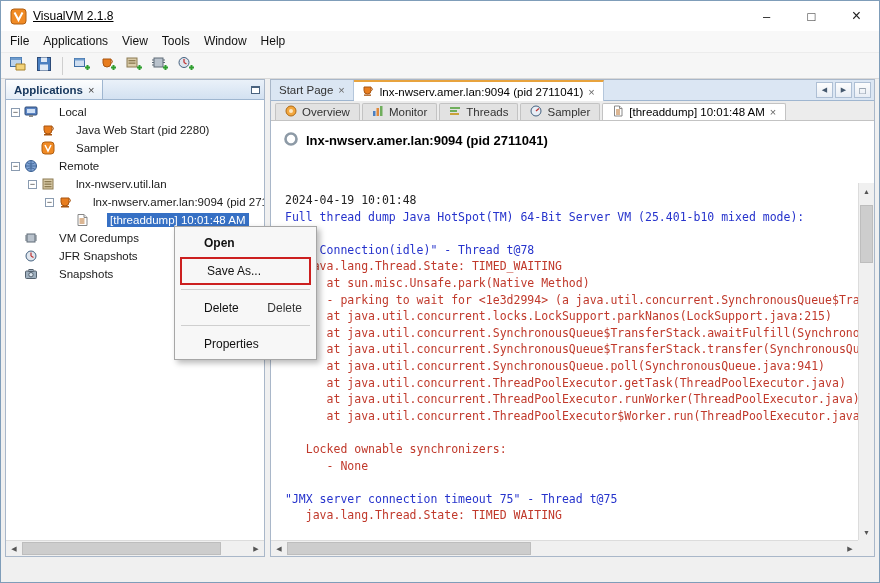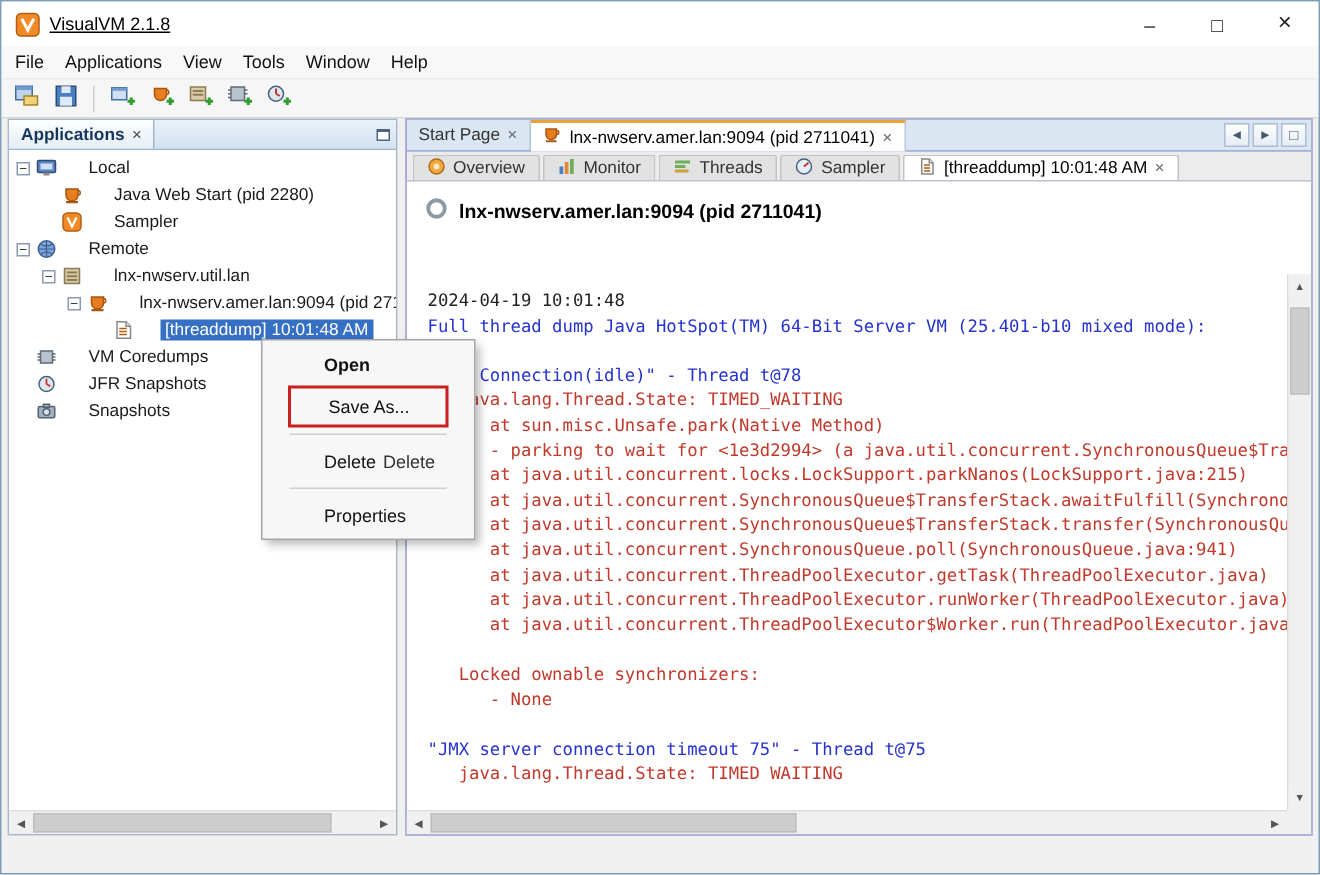--- a/index.html
+++ b/index.html
@@ -69,21 +69,21 @@
   .app-heading .htext { font-size: 13px; font-weight: bold; color: #000; }
   .section-bar { padding: 4px 12px 6px 12px; border-bottom: 1px solid #d6d6d6; color: #222; font-size: 11.5px; }
   .dump { position: absolute; top: 62px; left: 0; right: 16px; bottom: 16px; overflow: hidden; padding: 10px 0 0 14px; font-family: "DejaVu Sans Mono", monospace; font-size: 11.5px; }
   .dump-line { height: 16.6px; white-space: pre; color: #222; }
   .dump-line[data-color="red"] { color: #c0392b; }
   .dump-line[data-color="blue"] { color: #2633cc; }
   .dump-vscroll { top: 62px; right: 0; bottom: 16px; }
   .dump-hscroll { position: absolute; bottom: 0; left: 0; right: 16px; }
   .sb-corner { position: absolute; right: 0; bottom: 0; width: 16px; height: 16px; background: #f0f0f0; }
   
-  .context-menu { position: absolute; left: 173px; top: 225px; width: 143px; background: #f7f7f7; border: 1px solid #a6a6a6; box-shadow: 3px 3px 6px rgba(0,0,0,.28); z-index: 60; padding: 2px 16px; text-align: center; }
+  .context-menu { position: absolute; left: 173px; top: 225px; width: 143px; background: #f7f7f7; border: 1px solid #a6a6a6; box-shadow: 3px 3px 6px rgba(0,0,0,.28); z-index: 60; padding: 2px 4px; text-align: center; }
   .cm-item { height: 27px; display: flex; align-items: center; padding: 0 10px 0 25px; color: #111; }
   .cm-item.bold { font-weight: bold; }
   .cm-sep { height: 1px; background: #cfcfcf; margin: 4px 2px; }
   .cm-shortcut { margin-left: auto; color: #333; }
   .red-annotation { border: 2px solid #cc1f1f; margin: 1px 1px; }
   .red-annotation .cm-item { height: 24px; }
 </style>
 </head>
 <body>
 

